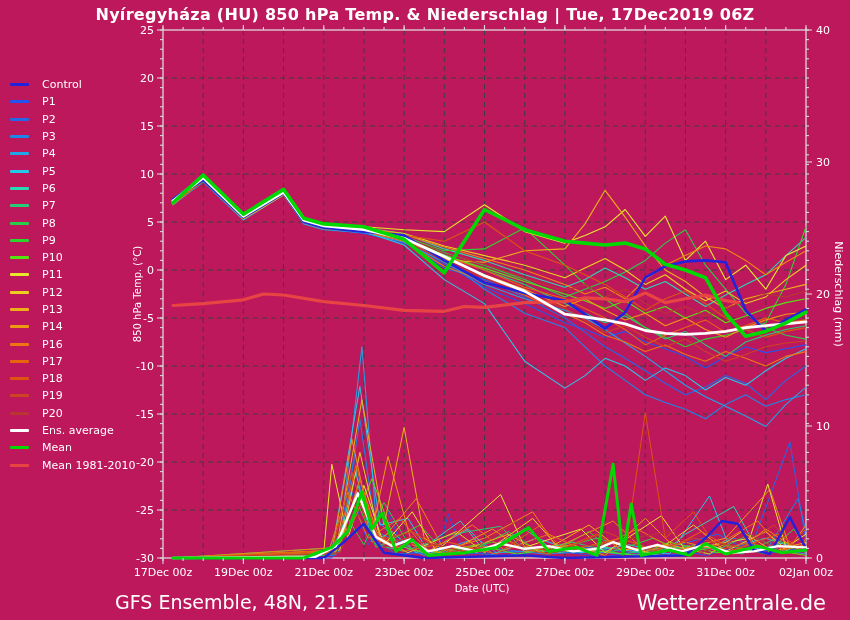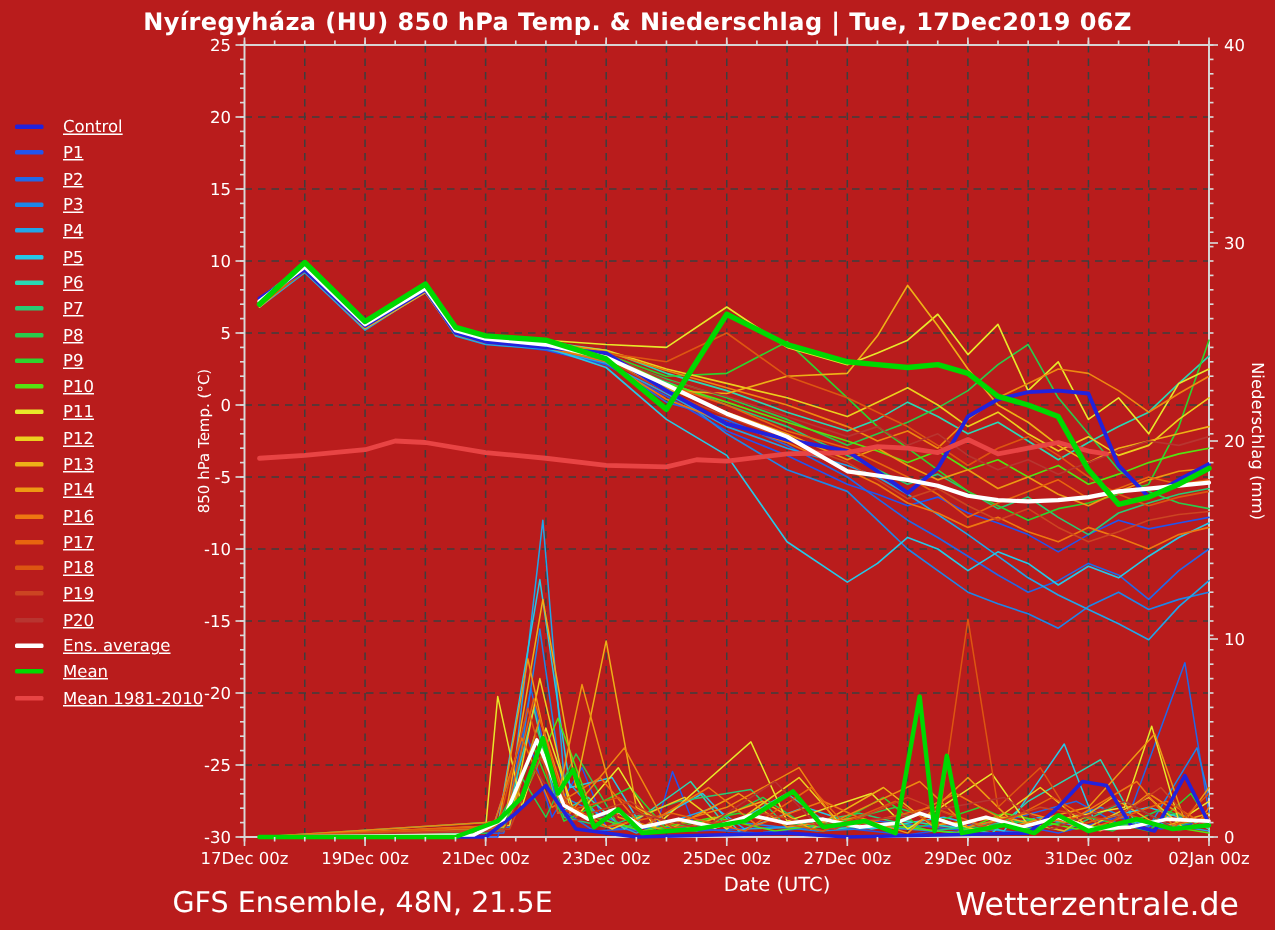--- a/index.html
+++ b/index.html
@@ -1,33 +1,33 @@
 <!DOCTYPE html>
 <html><head>
 <meta charset="utf-8">
 <style>
   html,body{margin:0;padding:0;background:#000;width:850px;height:620px;overflow:hidden;}
-  .stage{position:relative;width:850px;height:620px;background:#b91c1c;
+  .stage{position:relative;width:850px;height:620px;background:#be185d;
          font-family:"DejaVu Sans","Liberation Sans",sans-serif;color:#fff;}
   .title{position:absolute;top:5px;left:0;width:850px;text-align:center;
          font-size:16px;font-weight:bold;letter-spacing:.3px;white-space:nowrap;}
   svg{position:absolute;left:0;top:0;}
   .grid{stroke:#3e3e3e;stroke-width:1;stroke-dasharray:5 4;}
   .frame{fill:none;stroke:#d9d9d9;stroke-width:1.3;}
   .tick{stroke:#d9d9d9;stroke-width:1.1;}
   text{fill:#fff;font-family:"DejaVu Sans","Liberation Sans",sans-serif;font-size:11px;}
-  .legend{position:absolute;left:10px;top:76px;text-decoration:underline;}
+  .legend{position:absolute;left:10px;top:76px;}
   .lrow{display:flex;align-items:center;height:17.3px;}
   .lswatch{width:19px;height:3px;margin-right:13px;border-radius:1px;flex:none;}
   .llabel{font-size:11px;white-space:nowrap;}
   .ylab-l{position:absolute;left:137px;top:294px;transform:translate(-50%,-50%) rotate(-90deg);
           font-size:10px;white-space:nowrap;}
   .ylab-r{position:absolute;left:838px;top:294px;transform:translate(-50%,-50%) rotate(90deg);
           font-size:11px;white-space:nowrap;}
-  .xlab{position:absolute;left:518px;top:583px;transform:translateX(-50%);font-size:13px;}
+  .xlab{position:absolute;left:482px;top:583px;transform:translateX(-50%);font-size:10px;}
   .foot-l{position:absolute;left:115px;top:591px;font-size:19px;}
   .foot-r{position:absolute;right:24px;top:591px;font-size:21px;}
 </style>
 </head>
 <body>
 
 <div class="stage">
   <div class="title">Nyíregyháza  (HU)  850 hPa Temp. &amp; Niederschlag | Tue, 17Dec2019 06Z</div>
   <svg id="plot" width="850" height="620">
       <line x1="203.1875" y1="30" x2="203.1875" y2="558" class="grid"></line>

